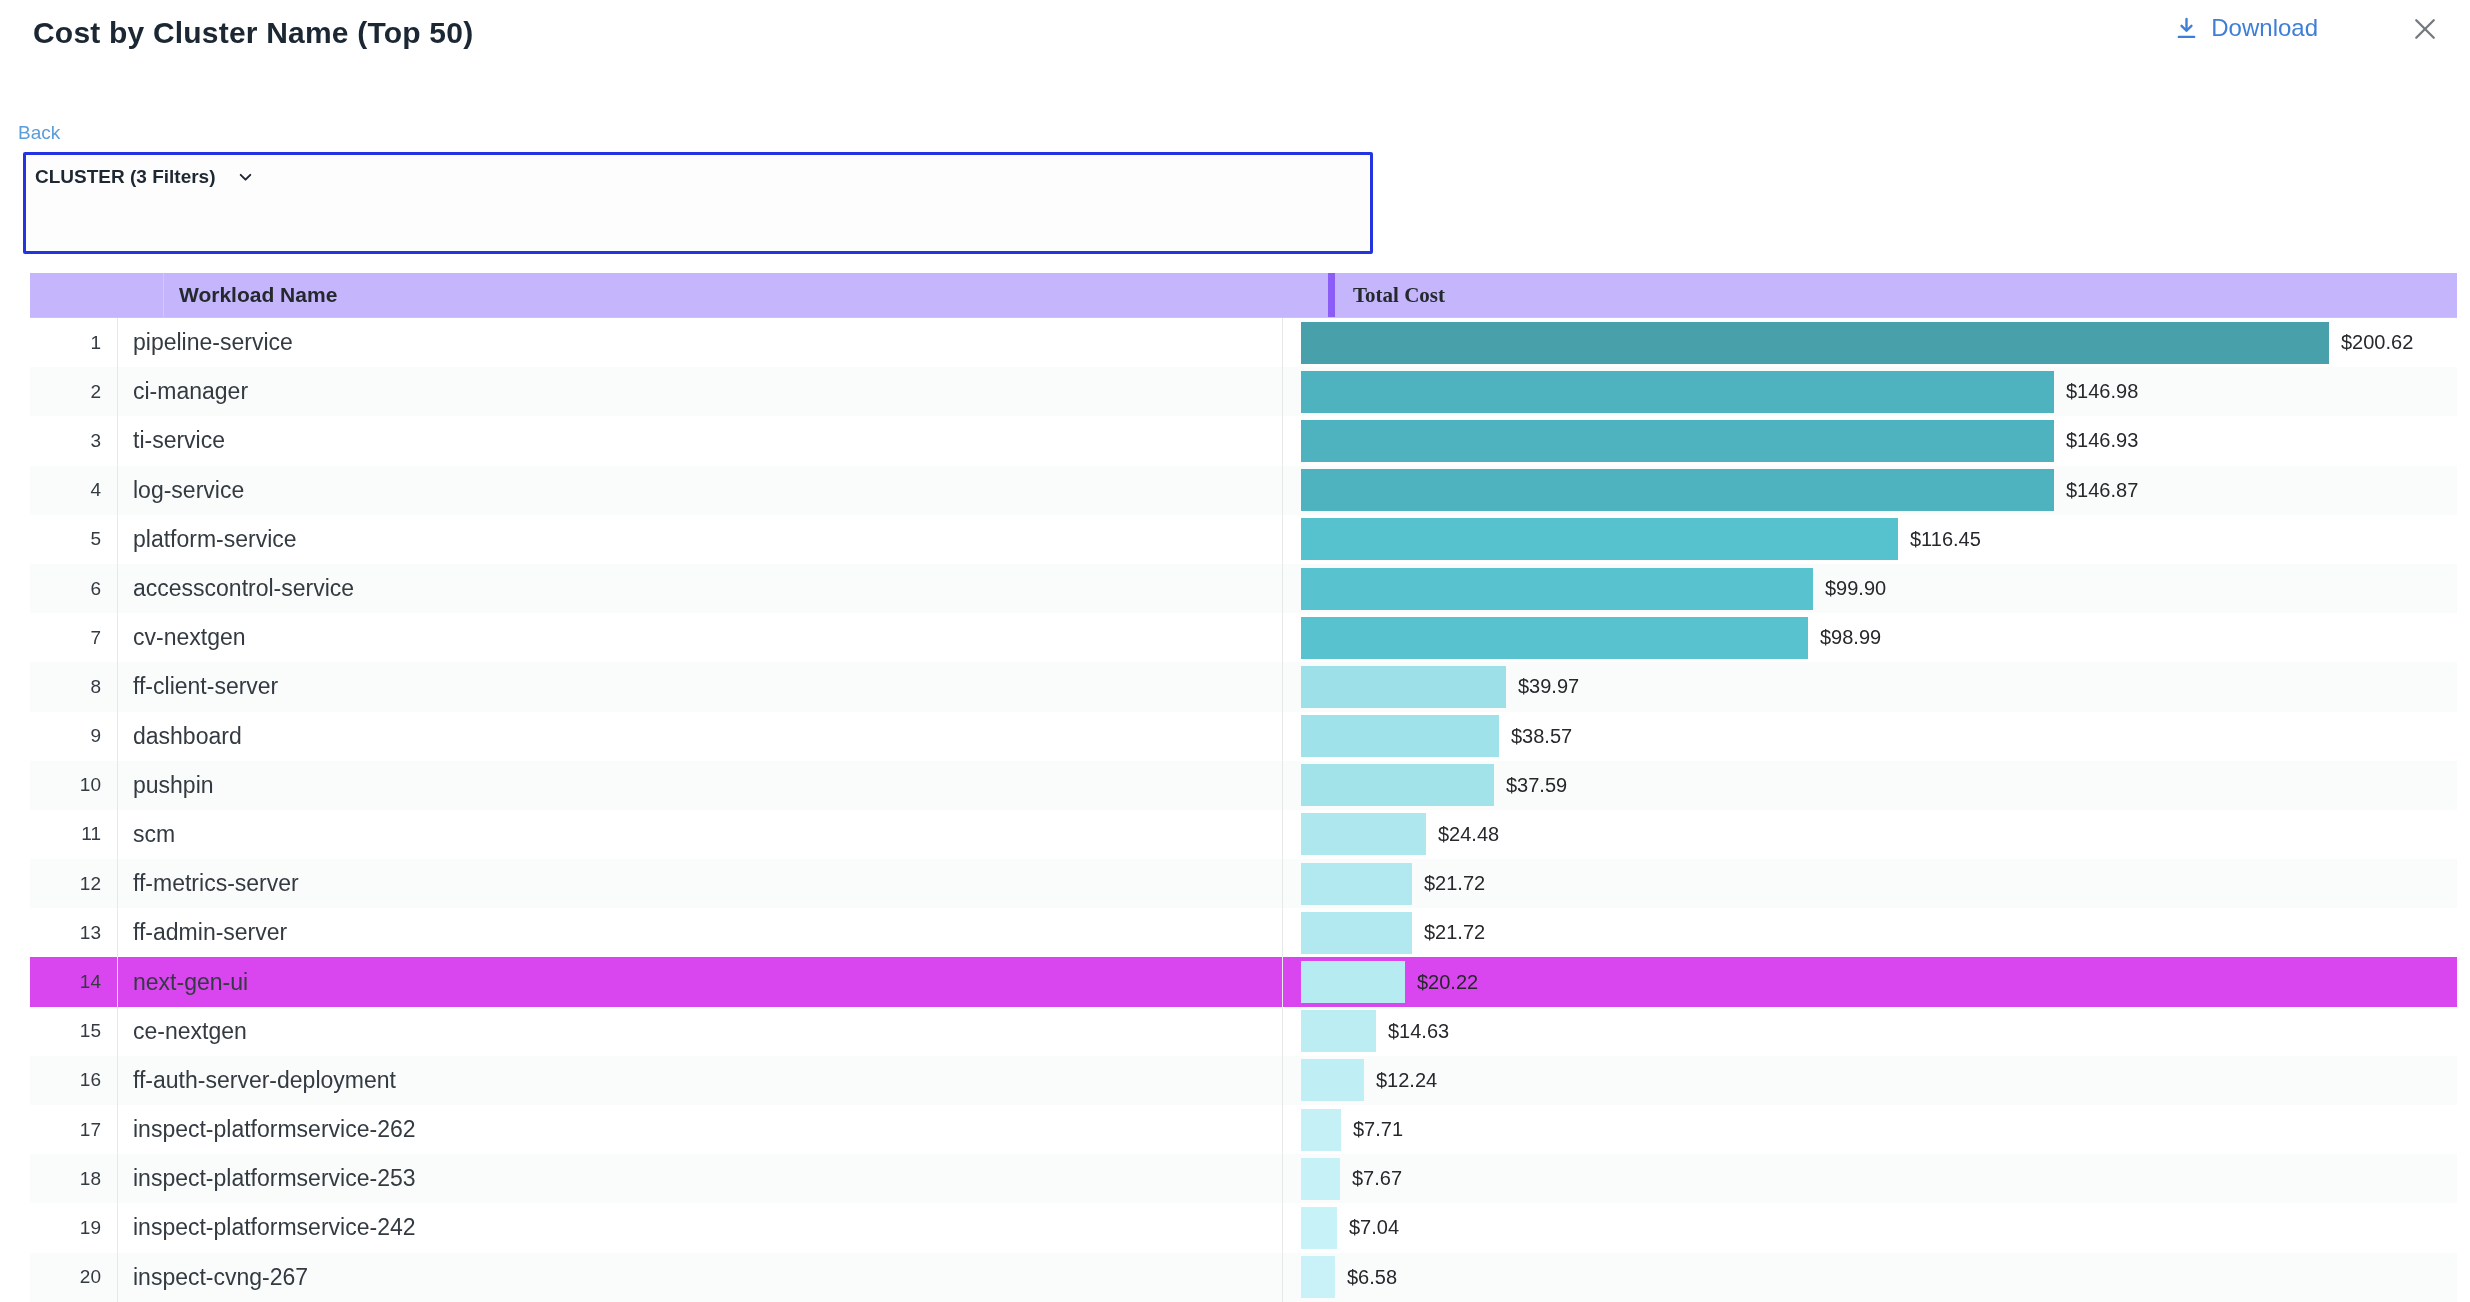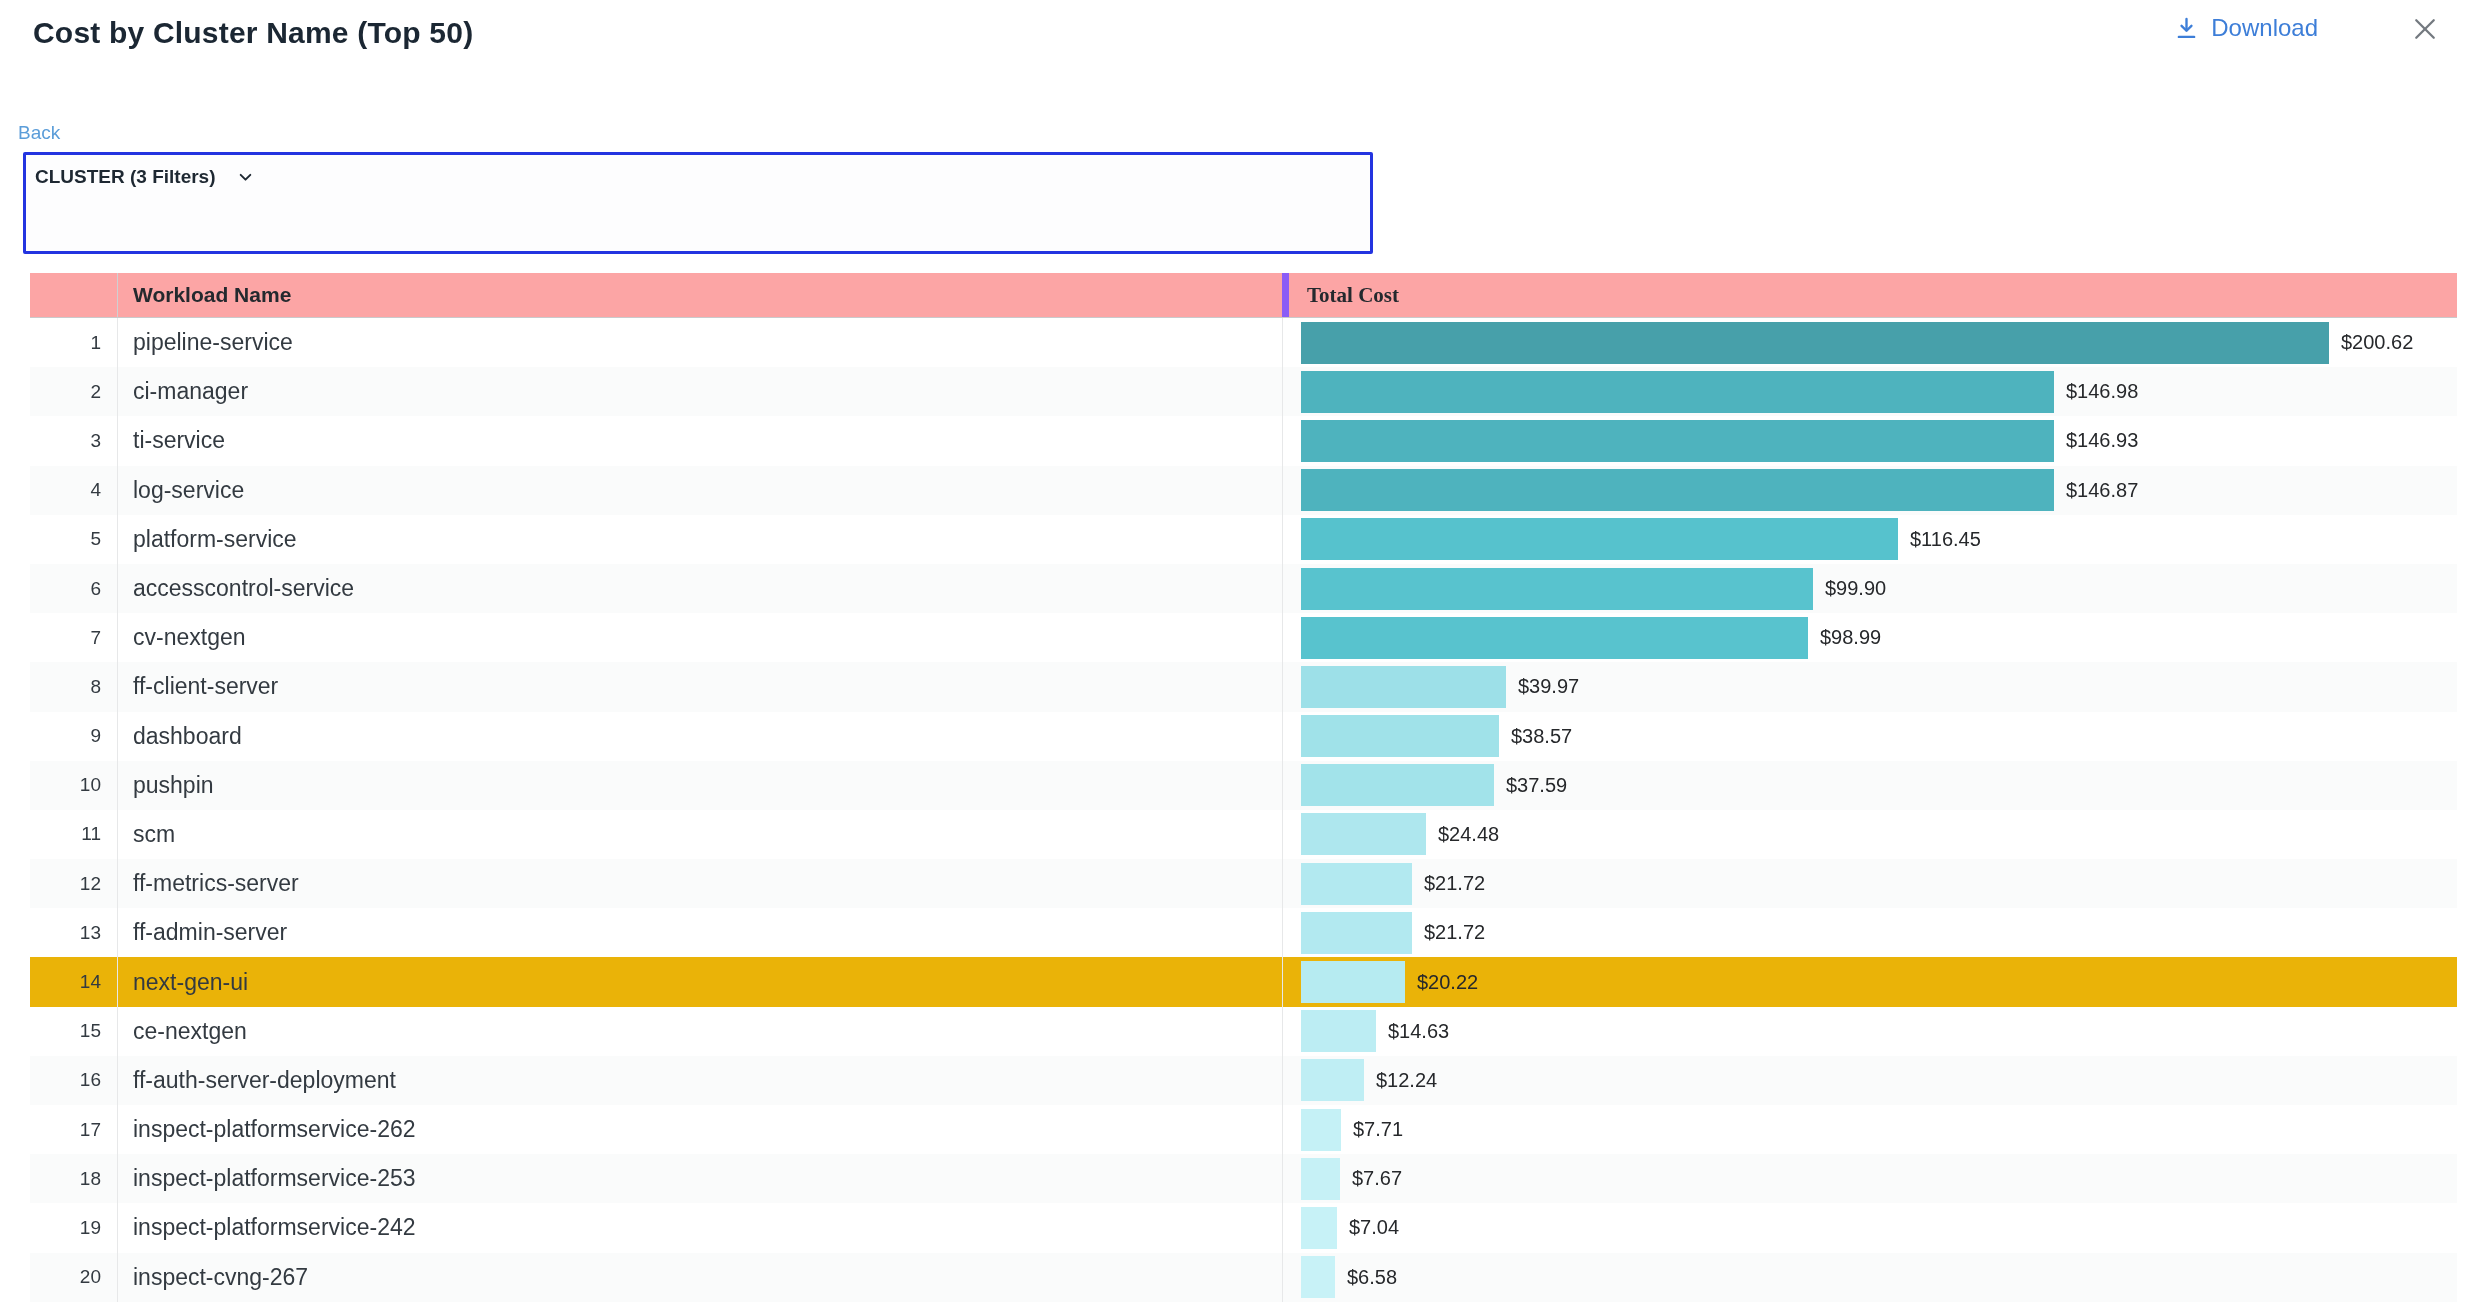--- a/index.html
+++ b/index.html
@@ -20,30 +20,30 @@
 
   .filter-panel { position:absolute; left:23px; top:152px; width:1350px; height:102px;
     background:#fdfdfe; border:3px solid #2334e0; border-radius:2px; padding:11px 9px 16px; }
   .filter-summary { display:flex; align-items:center; gap:22px; font-size:19px; font-weight:700;
     color:#1e2832; cursor:pointer; }
   .filter-list { margin-top:28px; display:flex; column-gap:27px; font-size:19px; color:#4d565f;
     white-space:nowrap; }
   .filter-item .field { font-weight:600; color:#454d57; }
 
   .table { position:absolute; left:30px; top:273px; width:2427px; }
-  .thead { height:45px; background:#fca5a5; display:flex; align-items:center;
-    border-bottom:1px solid #c9cacc; }
+  .thead { height:45px; background:#c4b5fd; display:flex; align-items:center;
+    border-bottom:1px solid #c9cacc;padding-left:46px; }
   .th { font-size:21px; font-weight:700; color:#24292e; height:100%; display:flex; align-items:center; }
   .rank-h { width:88px; border-right:1px solid #cfd0d2; }
   .name-h { flex:0 0 1164px; padding-left:15px; }
   .cost-h { flex:1; padding-left:18px; border-left:7px solid #8b5cf6;font-family:Liberation Serif, serif; }
 
   .row { display:flex; height:49.2px; background:#ffffff; }
   .row:nth-child(even) { background:#fafbfb; }
-  .row.highlighted { background:#eab308; }
+  .row.highlighted { background:#d946ef; }
   .cell { height:100%; display:flex; align-items:center; }
   .rank { width:88px; justify-content:flex-end; padding-right:16px;
     border-right:1px solid #e7e8e9; font-size:19px; color:#333a41; }
   .name { flex:0 0 1164px; padding-left:15px; font-size:23px; color:#333a41; }
   .cost { flex:1; border-left:1px solid #e7e8e9; padding-left:18px; }
   .bar { height:42px; flex:0 0 auto; }
   .val { margin-left:12px; font-size:20px; color:#26282b; white-space:nowrap; }
 </style>
 </head>
 <body>

